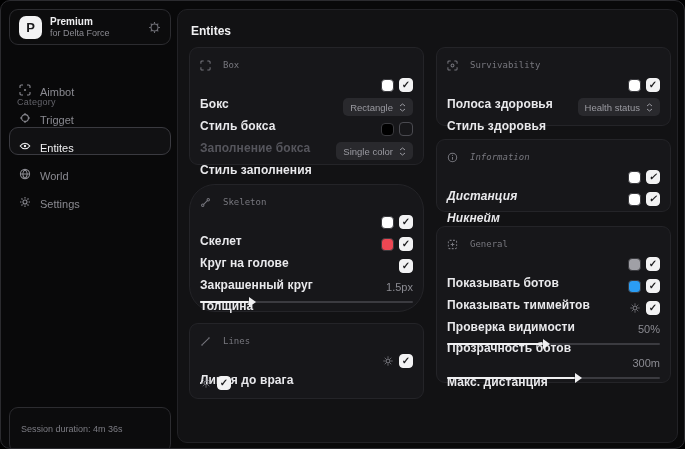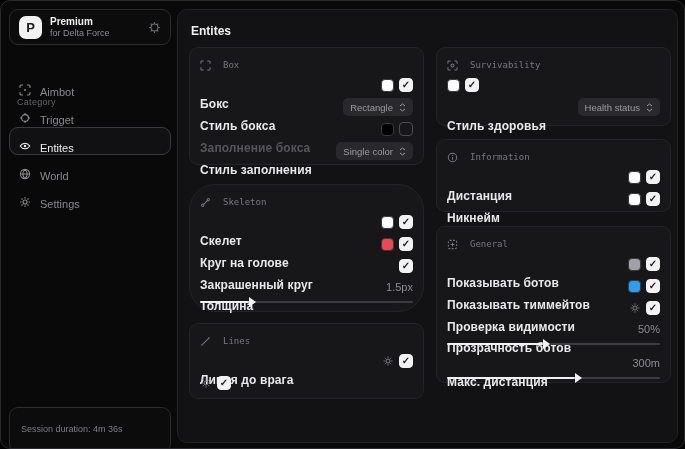--- a/index.html
+++ b/index.html
@@ -310,37 +310,38 @@
       <div class="card-head">
         <span class="hdr-icon">
           <svg width="11" height="11" viewBox="0 0 12 12" fill="none" stroke="currentColor" stroke-width="1.1">
             <path d="M1 4V2.2Q1 1 2.2 1H4M8 1h1.8Q11 1 11 2.2V4M11 8v1.8Q11 11 9.8 11H8M4 11H2.2Q1 11 1 9.8V8"></path>
             <circle cx="6" cy="6" r="1.6"></circle>
           </svg>
         </span>
         <span>Survivability</span>
       </div>
       <div class="row">
+        <span class="row-label">Полоса здоровья</span>
         <span class="controls">
           <span class="swatch" style="background: rgb(255, 255, 255);"></span>
           <span class="checkbox checked"></span>
         </span>
       </div>
       <div class="row">
         <span class="row-label">Стиль здоровья</span>
         <span class="select">
           <span>Health status</span>
           <svg width="7" height="9" viewBox="0 0 7 9" fill="none" stroke="currentColor" stroke-width="1">
             <path d="M1 3L3.5 1 6 3M1 6l2.5 2L6 6"></path>
           </svg>
         </span>
       </div>
     </div>
 
-    <div class="card" style="left:258px; top:129px; height:73px;">
+    <div class="card" style="left:258px; top:129px; height:73px;font-style:italic;">
       <div class="card-head">
         <span class="hdr-icon">
           <svg width="11" height="11" viewBox="0 0 12 12" fill="none" stroke="currentColor" stroke-width="1.1">
             <circle cx="6" cy="6" r="4.6"></circle>
             <path d="M6 5.4V8.5"></path>
             <circle cx="6" cy="3.6" r="0.7" fill="currentColor" stroke="none"></circle>
           </svg>
         </span>
         <span>Information</span>
       </div>

